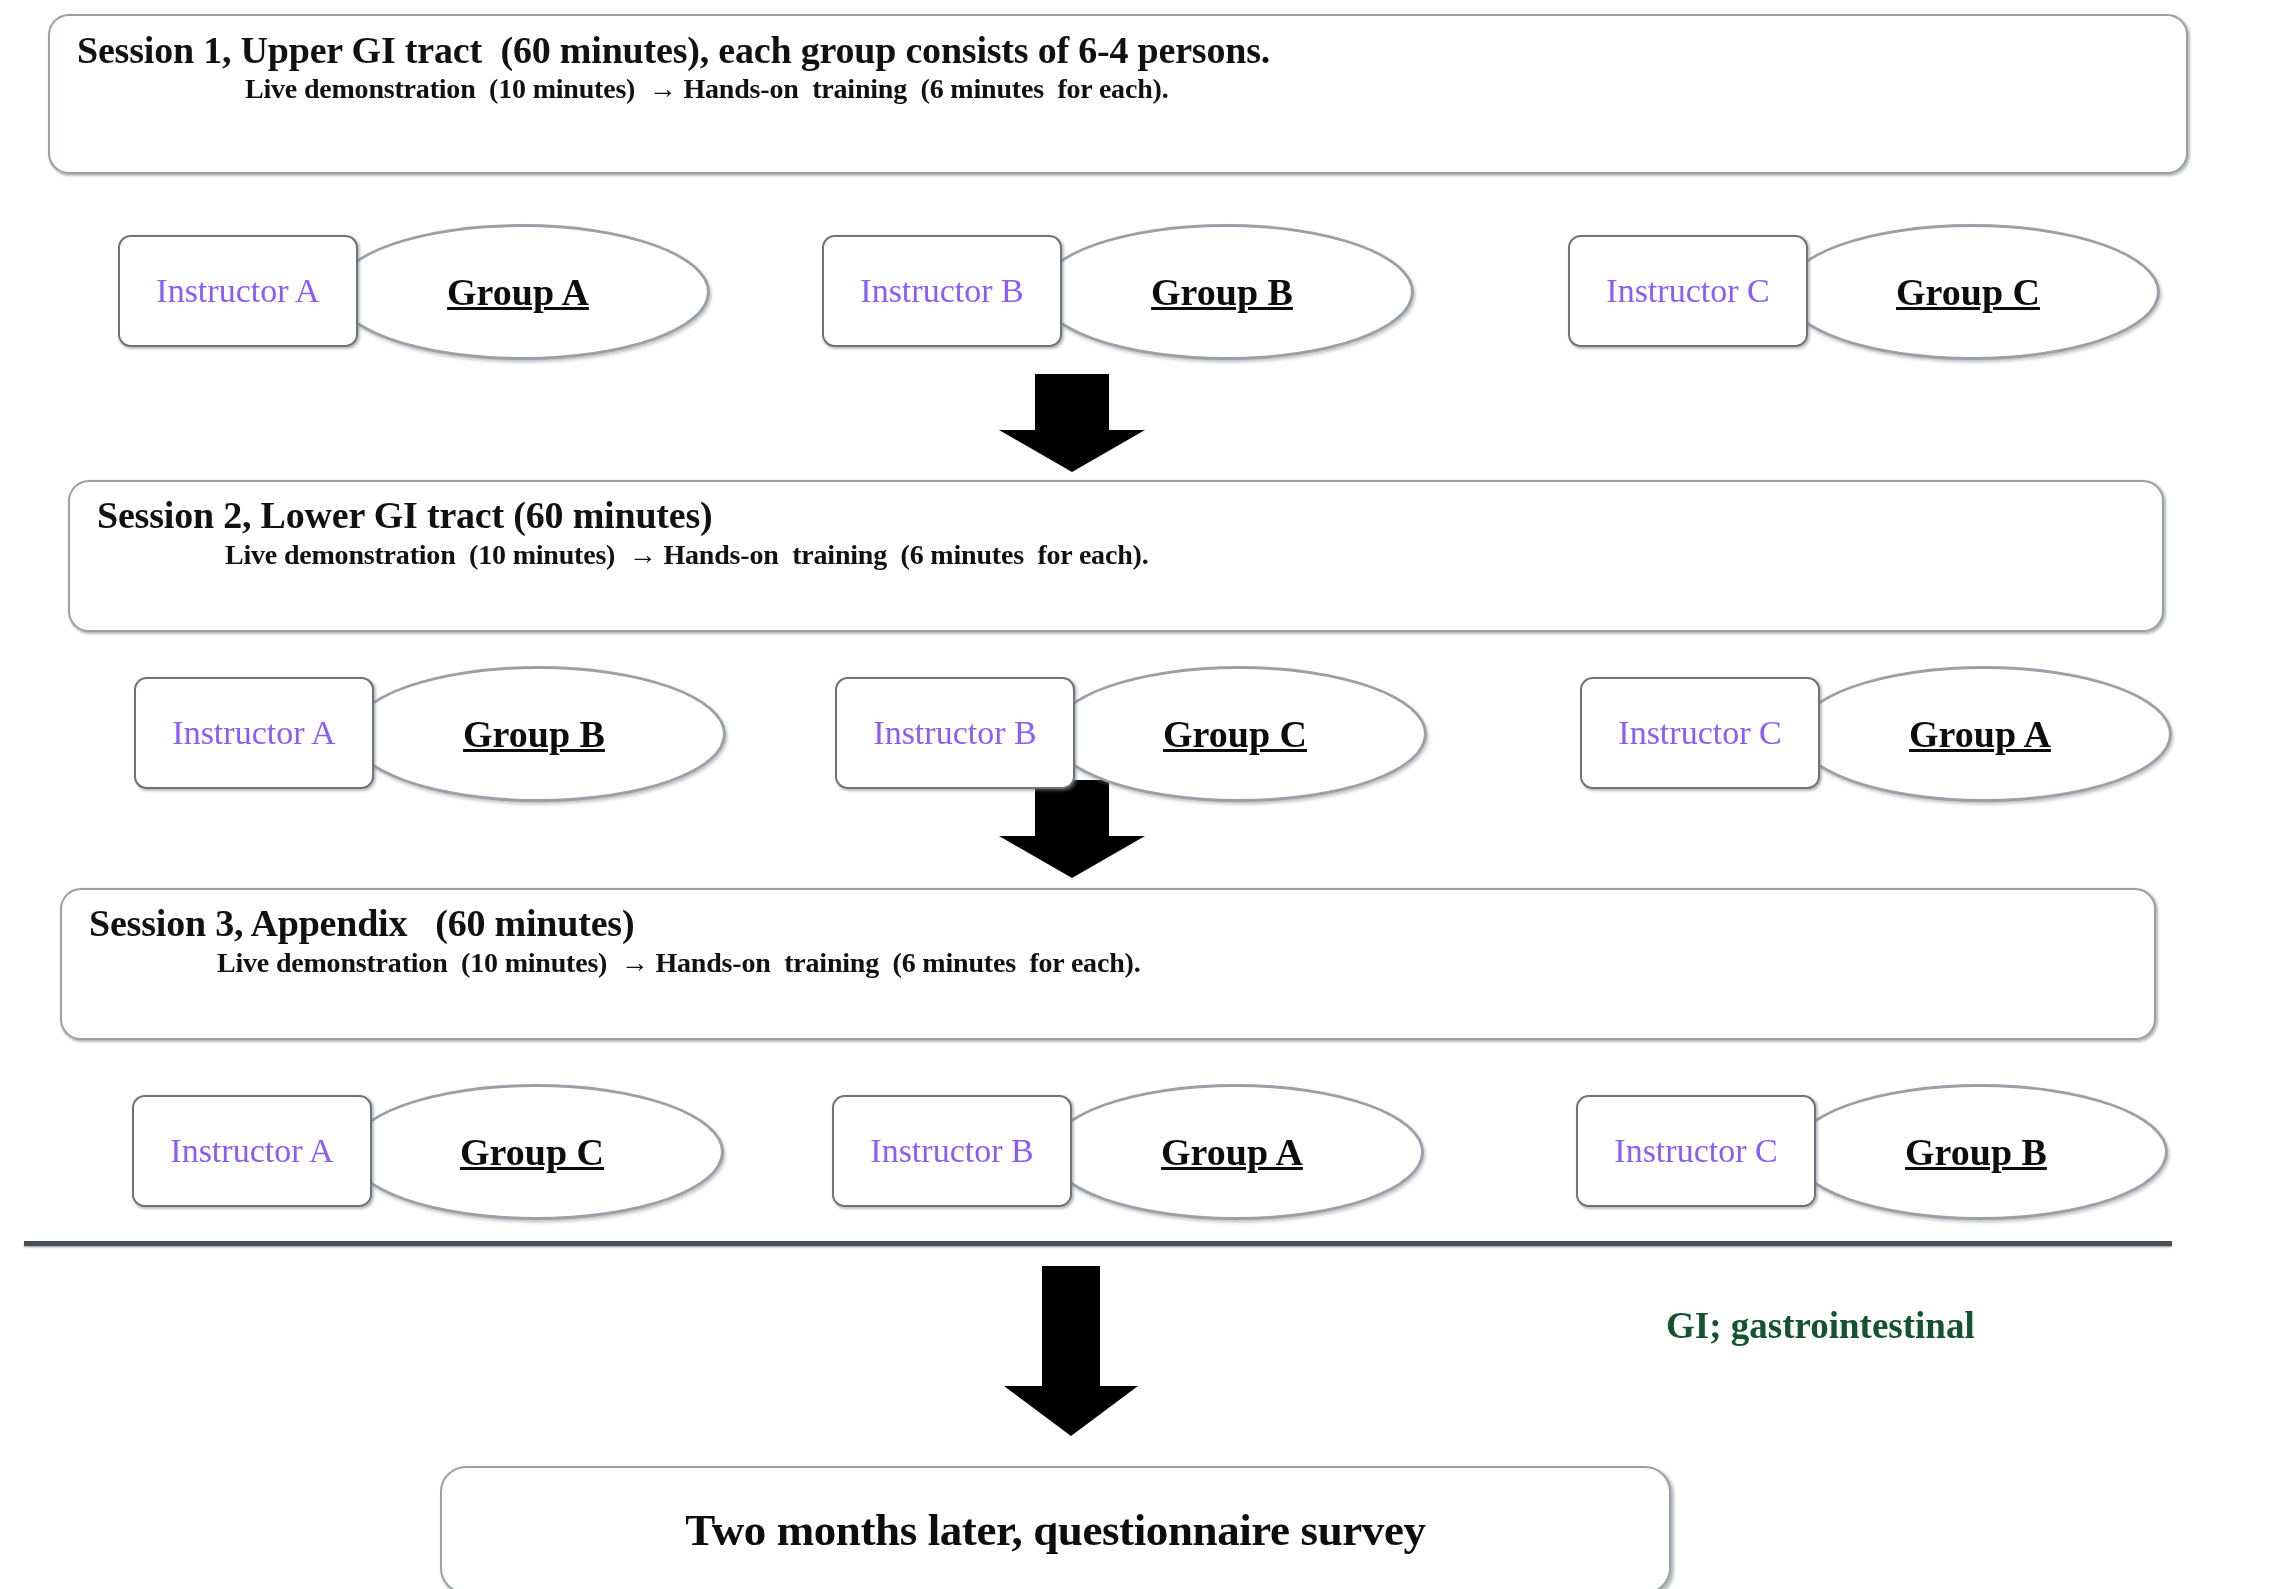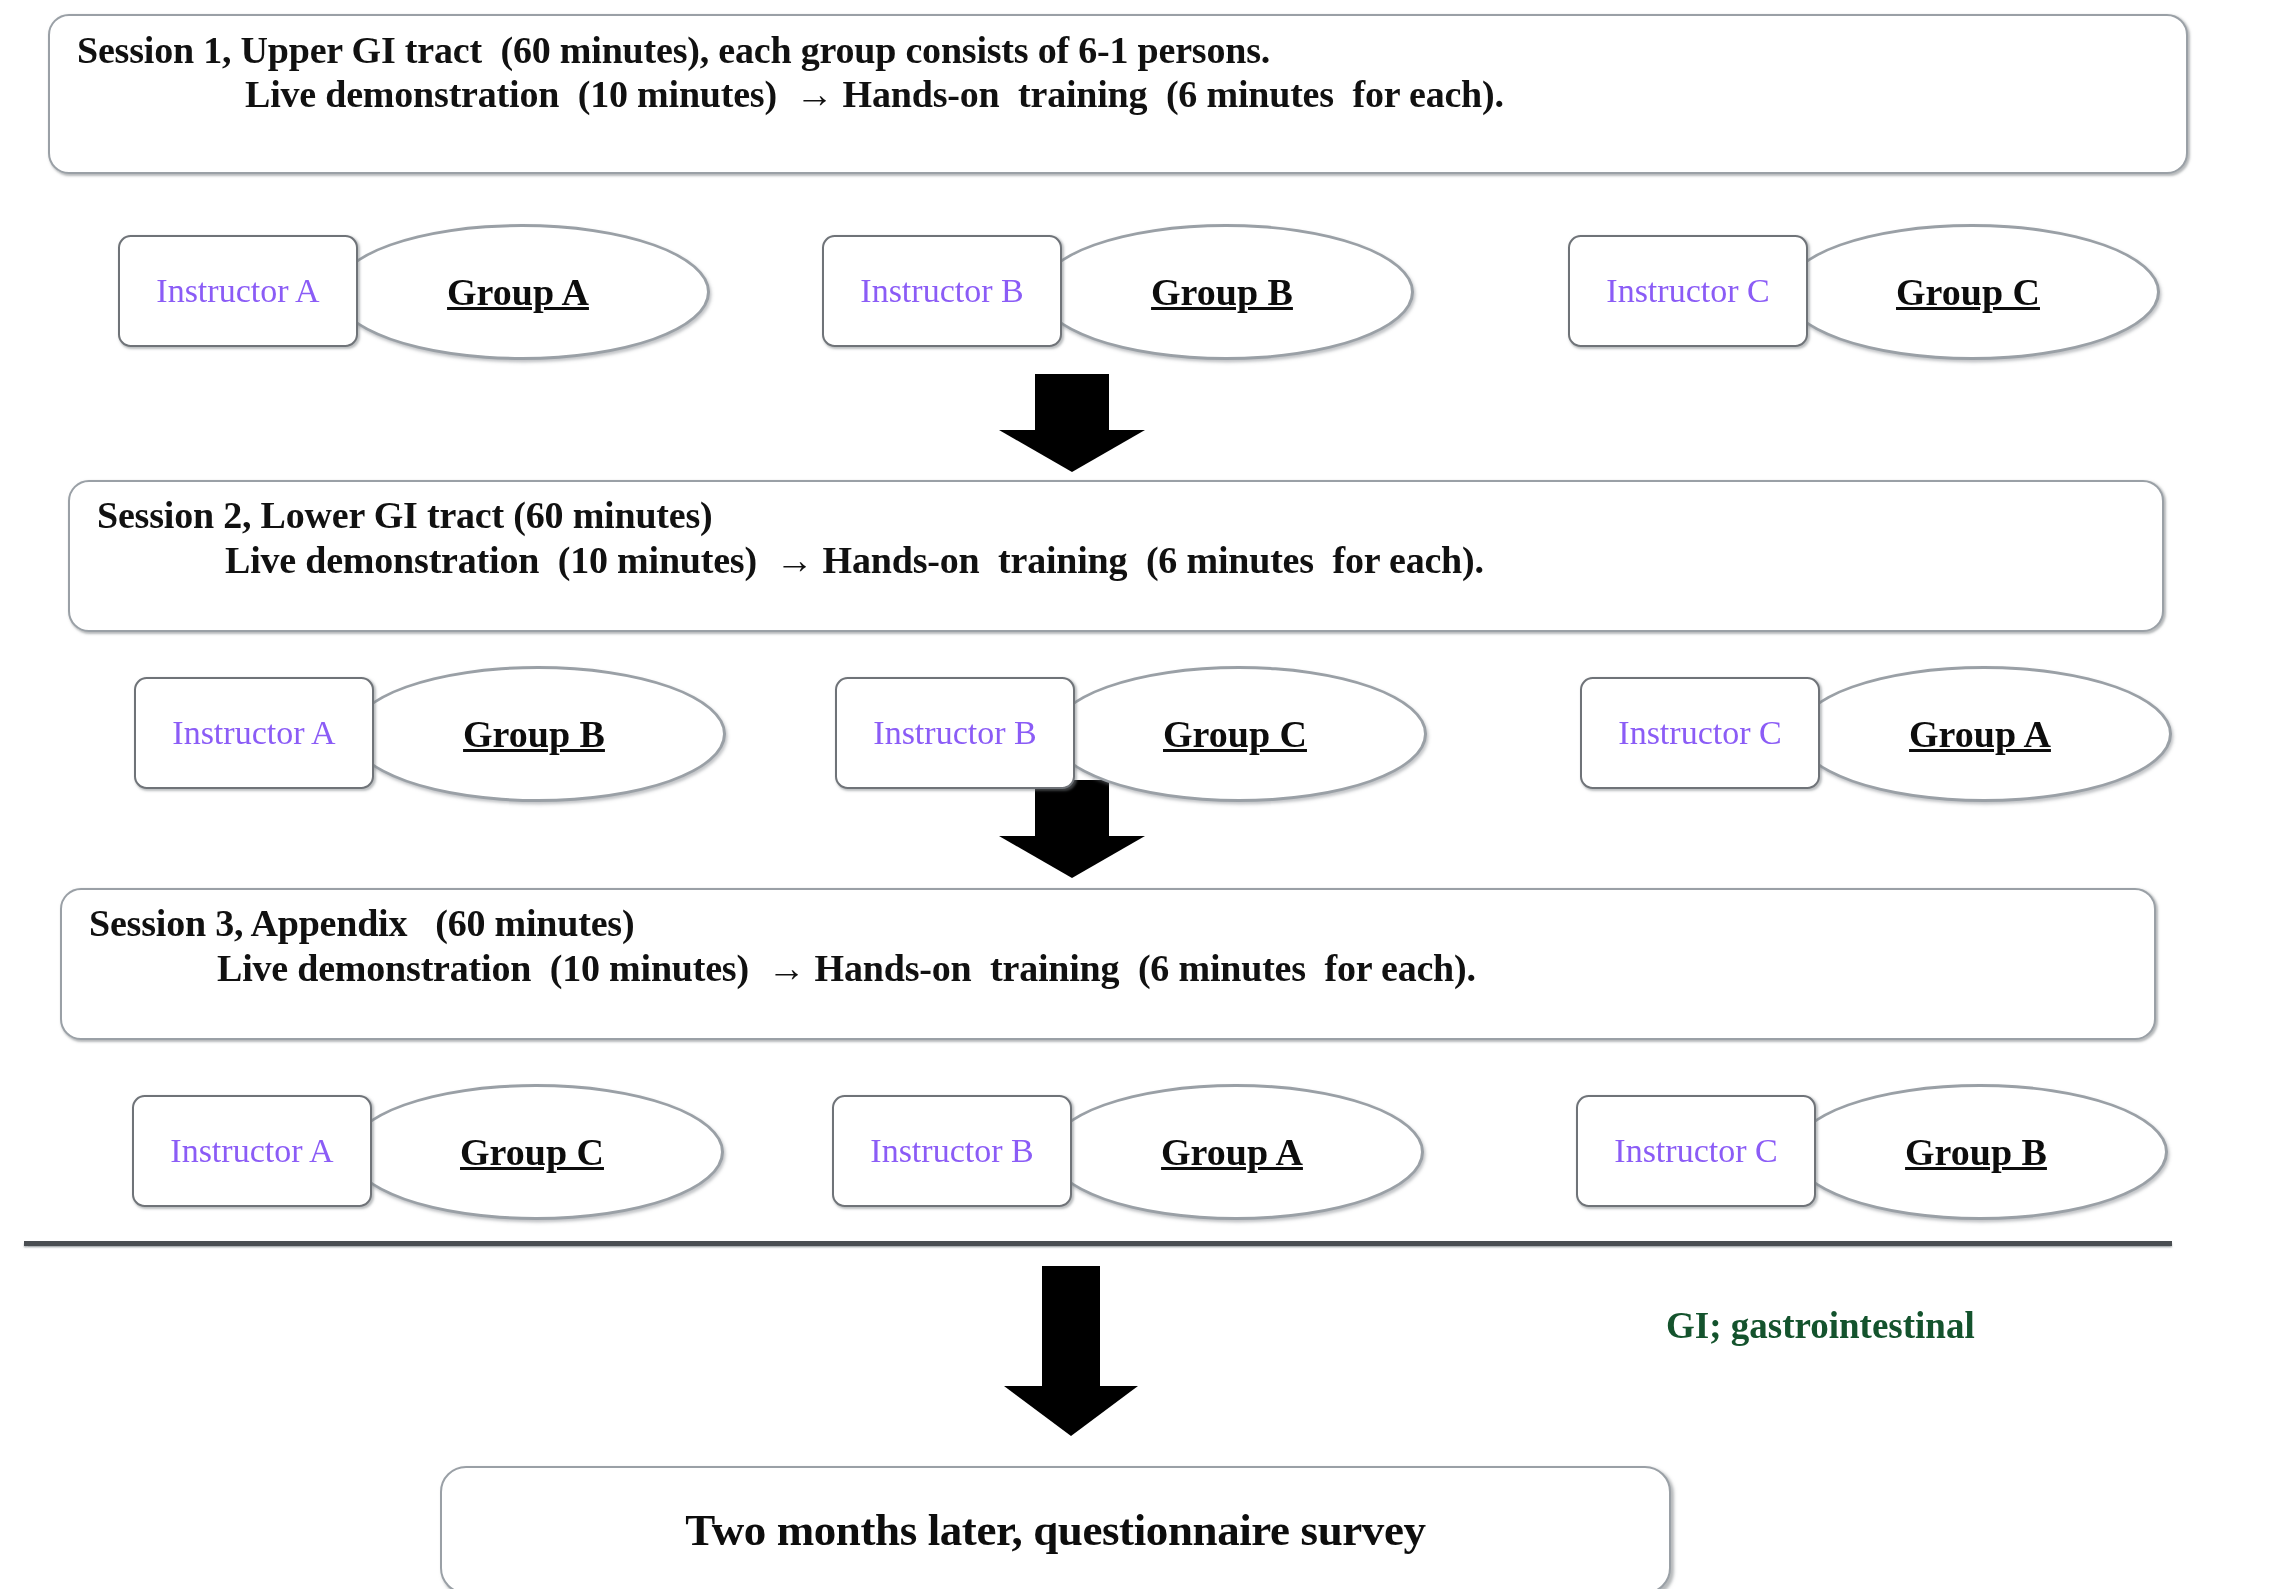--- a/index.html
+++ b/index.html
@@ -25,21 +25,21 @@
     box-shadow: 1.6px 1.6px 2.4px rgba(120,125,130,0.55);
     padding: 11.2px 21px 14.4px 27px;
   }
   .session-line {
     font-weight: bold;
     color: #111111;
     white-space: pre;
     letter-spacing: -0.2px;
   }
   .session-line.l1 { font-size: 38px; line-height: 1.18; }
-  .session-line.l2 { font-size: 38px; line-height: 1.18; }
+  .session-line.l2 { font-size: 28px; line-height: 1.18; }
   .indent-1 { padding-left: 168px; }
   .indent-2 { padding-left: 128px; }
   .indent-3 { padding-left: 128px; }
 
   
   .pair {
     position: absolute;
     height: 136px;
   }
   .ellipse {
@@ -140,21 +140,21 @@
     font-weight: bold;
     color: #0d0d0d;
     white-space: pre;
     letter-spacing: -0.4px;
   }
 </style>
 </head>
 <body>
 
 <div class="session-box" style="left:48px; top:14.4px; width:2140px; height:160px;">
-  <div class="session-line l1">Session 1, Upper GI tract  (60 minutes), each group consists of 6-1 persons.</div>
+  <div class="session-line l1">Session 1, Upper GI tract  (60 minutes), each group consists of 6-4 persons.</div>
   <div class="session-line l2 indent-1">Live demonstration  (10 minutes)  → Hands-on  training  (6 minutes  for each).</div>
 </div>
 
 <div class="pair" style="left:118px; top:224px; width:592px;">
   <div class="ellipse"></div>
   <div class="instructor">Instructor A</div>
   <div class="ellipse-label">Group A</div>
 </div>
 <div class="pair" style="left:822px; top:224px; width:592px;">
   <div class="ellipse"></div>

